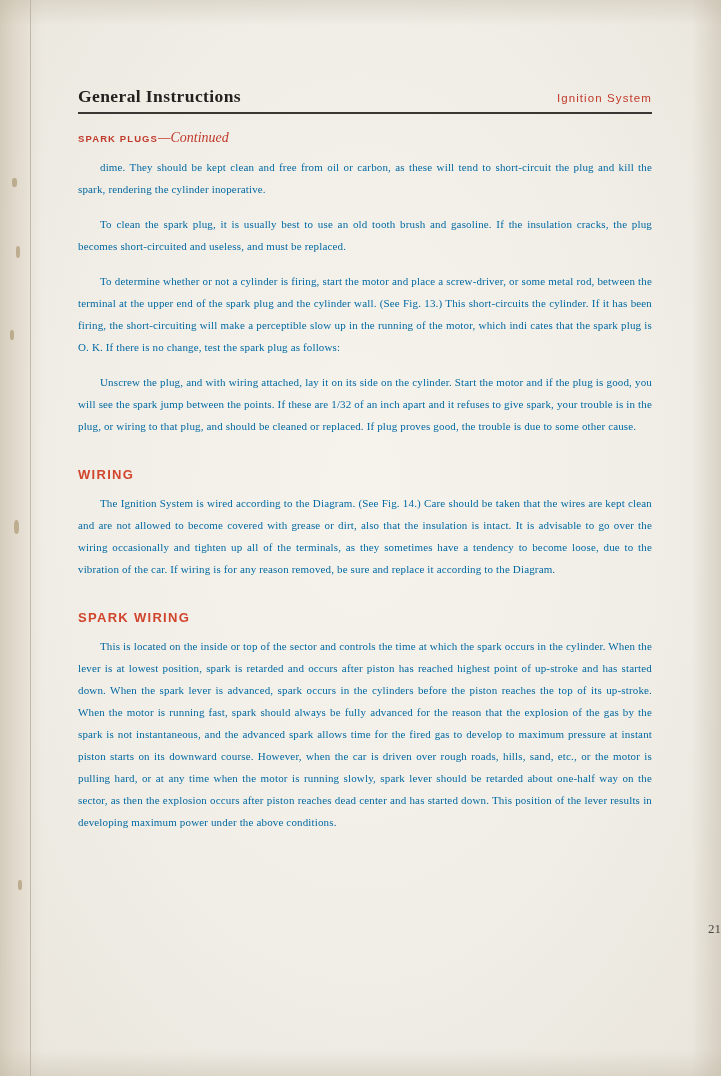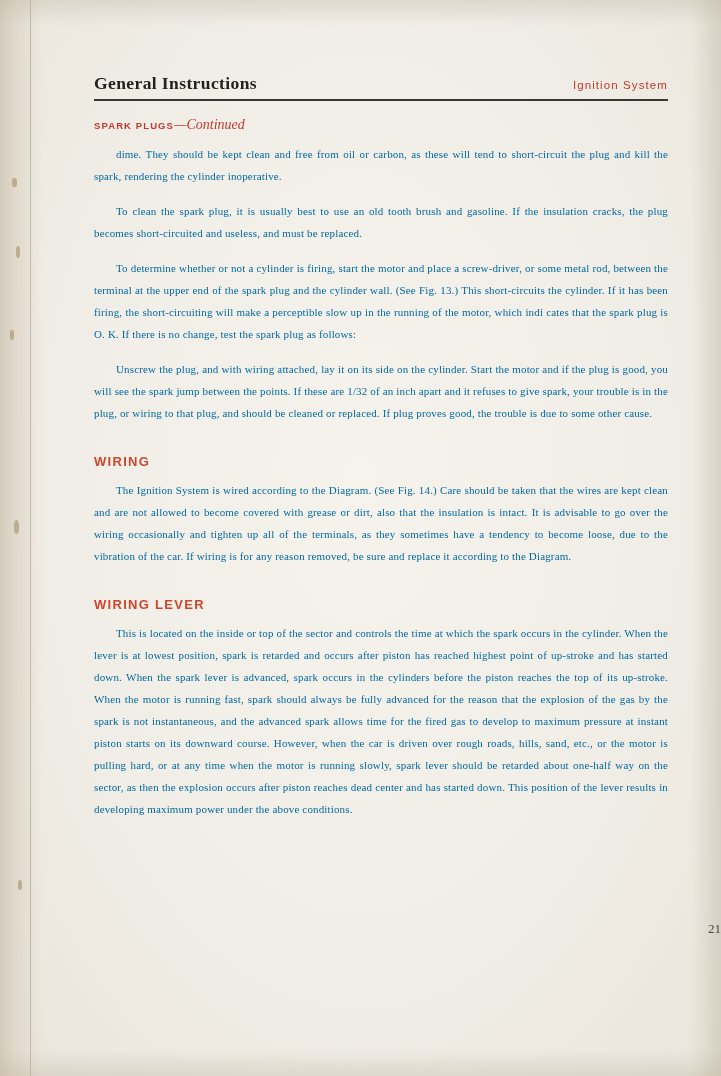--- a/index.html
+++ b/index.html
@@ -56,23 +56,22 @@
   .speck {
     position: absolute;
     background: #9a7f52;
     opacity: .5;
     border-radius: 40%;
   }
 
   .content {
     position: absolute;
     left: 78px;
-    top: 73px;
+    top: 86px;
     width: 574px;
-    margin-left: 16px;
   }
 
   
   .runhead {
     display: flex;
     align-items: baseline;
     justify-content: space-between;
     padding-bottom: 4px;
   }
   .runhead-title {
@@ -177,18 +176,18 @@
   <div class="subhead-cont"><span>SPARK PLUGS</span><i>—Continued</i></div>
 
   <p class="body first">dime.   They should be kept clean and free from oil or carbon, as these will tend to short-circuit the plug and kill the spark, rendering the cylinder inoperative.</p>
   <p class="body">To clean the spark plug, it is usually best to use an old tooth brush and gasoline.  If the insulation cracks, the plug becomes short-circuited and useless, and must be replaced.</p>
   <p class="body">To determine whether or not a cylinder is firing, start the motor and place a screw-driver, or some metal rod, between the terminal at the upper end of the spark plug and the cylinder wall.  (See Fig. 13.)   This short-circuits the cylinder.   If it has been firing, the short-circuiting will make a perceptible slow up in the running of the motor, which indi cates that the spark plug is O. K.   If there is no change, test the spark plug as follows:</p>
   <p class="body">Unscrew the plug, and with wiring attached, lay it on its side on the cylinder.   Start the motor and if the plug is good, you will see the spark jump between the points.  If these are 1/32 of an inch apart and it refuses to give spark, your trouble is in the plug, or wiring to that plug, and should be cleaned or replaced.   If plug proves good, the trouble is due to some other cause.</p>
 
   <div class="section-head">WIRING</div>
   <p class="body">The Ignition System is wired according to the Diagram.   (See Fig. 14.) Care should be taken that the wires are kept clean and are not allowed to become covered with grease or dirt, also that the insulation is intact. It is advisable to go over the wiring occasionally and tighten up all of the terminals, as they sometimes have a tendency to become loose, due to the vibration of the car.   If wiring is for any reason removed, be sure and replace it according to the Diagram.</p>
 
-  <div class="section-head">WIRING LEVER</div>
+  <div class="section-head">SPARK WIRING</div>
   <p class="body fade">This is located on the inside or top of the sector and controls the time at which the spark occurs in the cylinder.  When the lever is at lowest position, spark is retarded and occurs after piston has reached highest point of up-stroke and has started down.   When the spark lever is advanced, spark occurs in the cylinders before the piston reaches the top of its up-stroke.   When the motor is running fast, spark should always be fully advanced for the reason that the explosion of the gas by the spark is not instantaneous, and the advanced spark allows time for the fired gas to develop to maximum pressure at instant piston starts on its downward course.   However, when the car is driven over rough roads, hills, sand, etc., or the motor is pulling hard, or at any time when the motor is running slowly, spark lever should be retarded about one-half way on the sector, as then the explosion occurs after piston reaches dead center and has started down.  This position of the lever results in developing maximum power under the above conditions.</p>
 
 </div>
 
 <div class="pagenum">21</div>
 
 </body></html>

